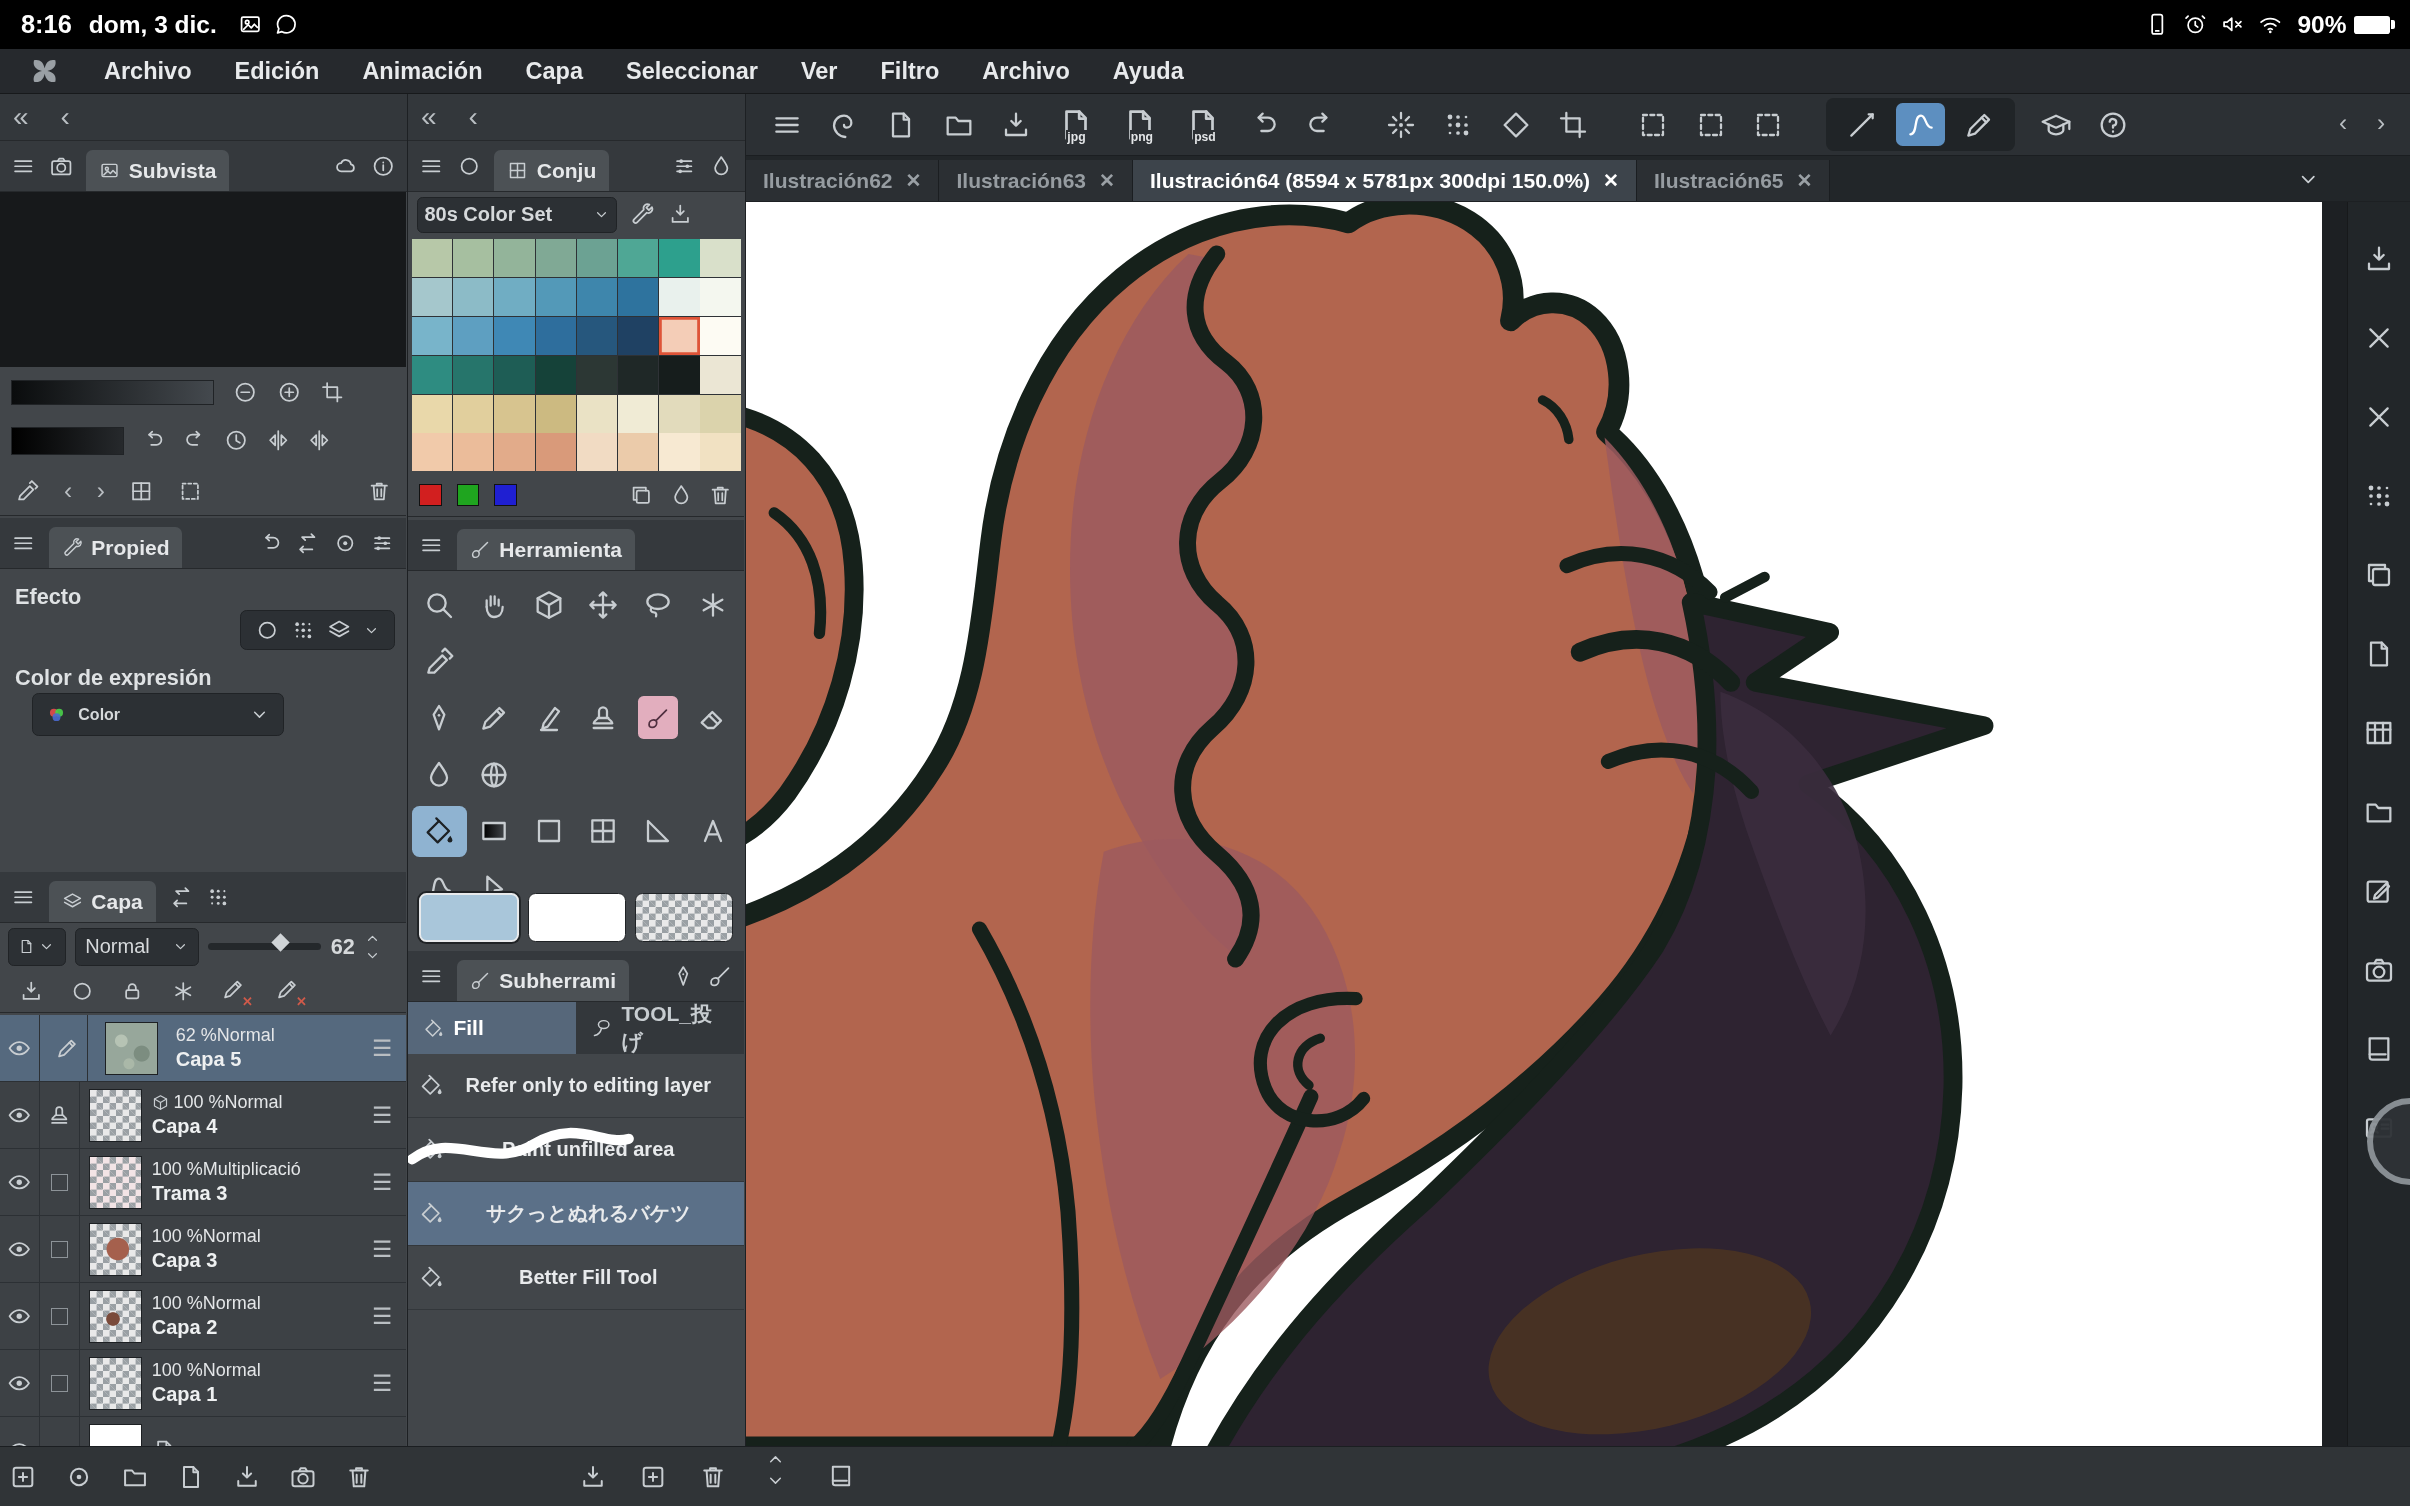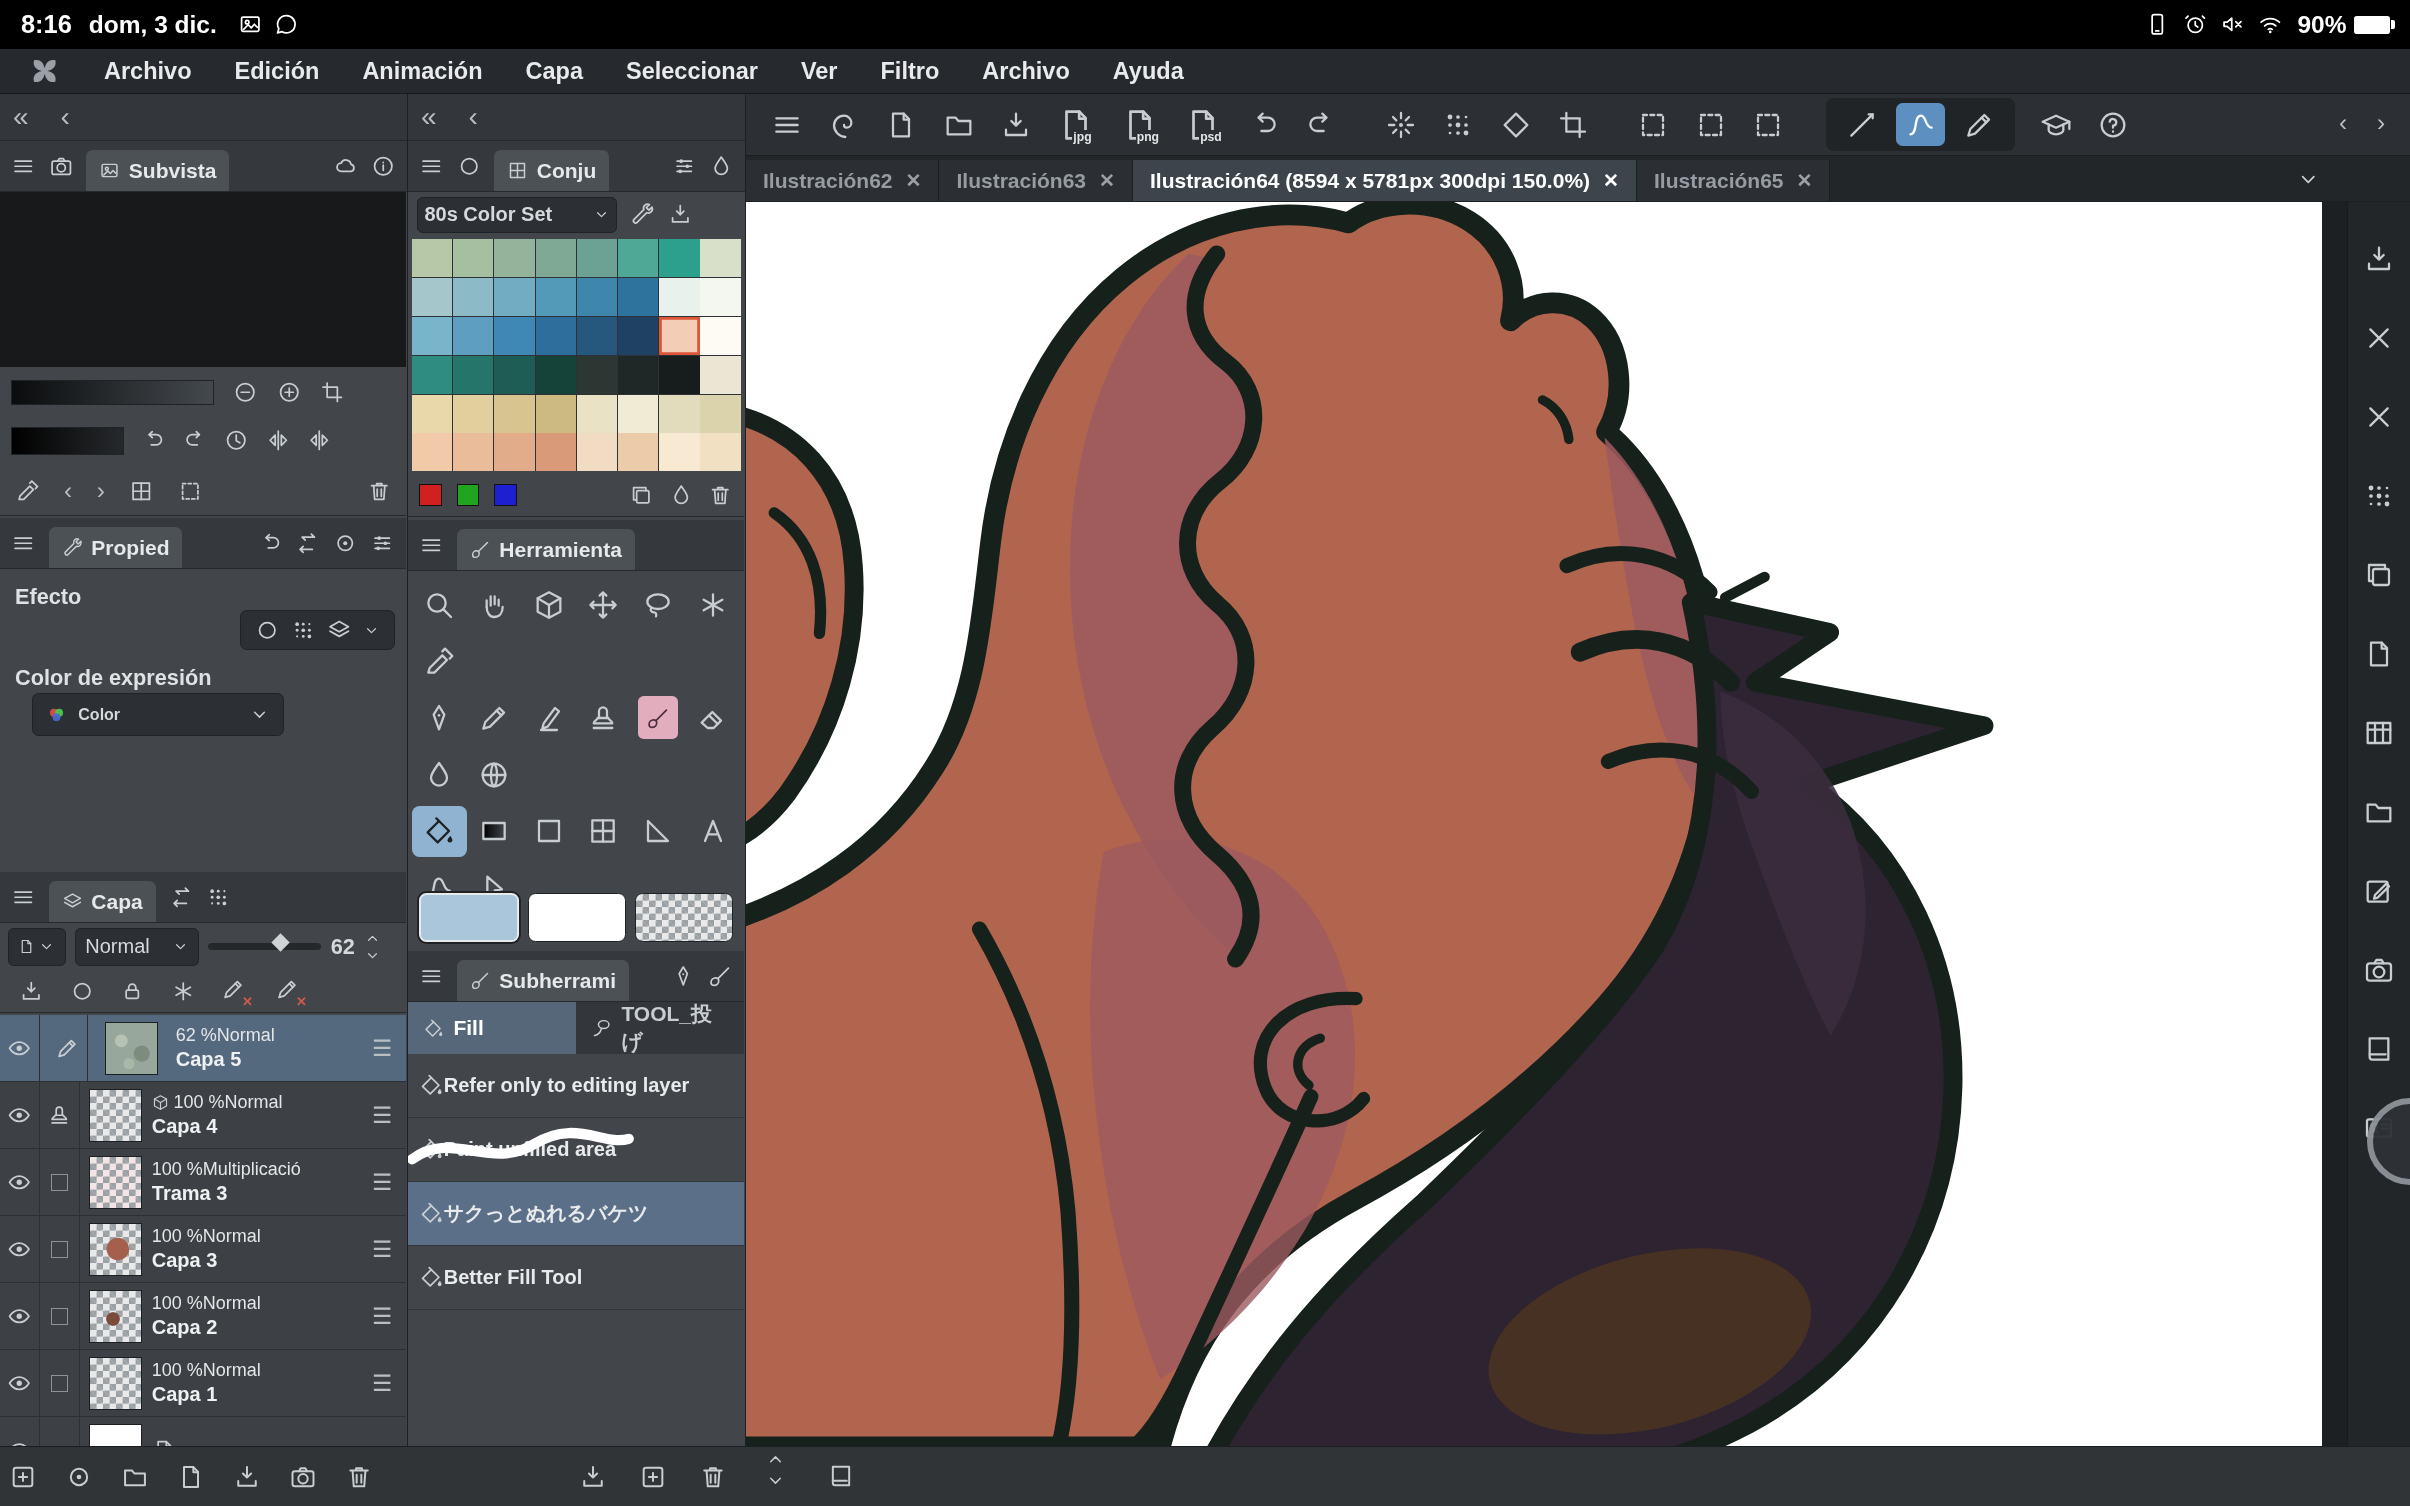--- a/index.html
+++ b/index.html
@@ -40,21 +40,21 @@
                      linear-gradient(45deg,#9aa0a4 25%,transparent 25%,transparent 75%,#9aa0a4 75%);
     background-size:13px 13px; background-position:0 0,6.6px 6.6px;}
   
   .toolgrid{ display:grid; grid-template-columns:repeat(6,1fr); row-gap:5.6px; padding:7.5px 3.8px;}
   .toolcell{ height:51px; display:flex; align-items:center; justify-content:center; border-radius:7.5px;}
   .toolcell.sel{ background:#8fb3d1; } .toolcell.sel svg{ color:#1d2124; }
   .toolcell.pink{ background:#e2aebe; border-radius:5.6px; margin:3.8px 7.5px; height:43px;} .toolcell.pink svg{color:#503040}
   
   .sttab{ height:52px; display:flex; align-items:center; gap:9.4px; padding:0 15px; font-size:21px; font-weight:bold;}
   .strow{ height:64px; display:flex; align-items:center; padding:0 11.3px; border-bottom:0.9px solid #33373b; position:relative;}
-  .strow .stlabel{ flex:1; font-size:20px; font-weight:bold; color:#e8eaec;}
+  .strow .stlabel{ flex:1; text-align:center; font-size:20px; font-weight:bold; color:#e8eaec;}
   .strow.sel{ background:#5b7088; }
   
   .lrow{ height:67px; display:flex; align-items:center; border-bottom:0.9px solid #2c3034; position:relative;}
   .lrow.sel{ background:#55697e;gap:8px; }
   .lcol{ width:40px; display:flex; align-items:center; justify-content:center; align-self:stretch; border-right:0.9px solid #2c3034;}
   .lthumb{ width:53px; height:53px; border:1.9px solid #1d2023; margin:0 9.4px; position:relative; flex:0 0 auto;}
   .ltext{ flex:1; line-height:1.25; overflow:hidden; white-space:nowrap;}
   .ltext .l1{ font-size:18px; color:#e4e6e8; display:flex; align-items:center; gap:4.7px;}
   .ltext .l2{ font-size:20px; font-weight:bold; color:#eef0f1;}
   .lmenu{ width:34px; color:#b9bec2; font-size:22.6px; }
@@ -63,21 +63,21 @@
   
   .tabbar{ position:absolute; left:746px; top:156px; width:1665px; height:45px; background:#222629; display:flex; align-items:flex-end;}
   .dtab{ height:41px; display:flex; align-items:center; gap:13px; padding:0 17px; font-size:21px; font-weight:bold;
     color:#969ca1; background:#2b2f33; border-right:1.9px solid #1b1e21; }
   .dtab.active{ background:#3d444b; color:#fff; }
   .dtab .x{ font-size:19px; color:#9aa0a5; }
   
   .cmdbar{ position:absolute; left:746px; top:94px; width:1665px; height:62px; background:#2c3034;
     border-bottom:0.9px solid #1b1e21; display:flex; align-items:center; gap:25.4px; padding-left:24.5px;}
   .filebadge{ position:relative; width:38px; height:38px; }
-  .filebadge span{ position:absolute; left:15px; bottom:0px; font-size:12.2px; font-weight:bold; color:#e4e6e8; background:#2c3034; padding:0 0.9px;}
+  .filebadge span{ position:absolute; left:9px; bottom:0px; font-size:12.2px; font-weight:bold; color:#e4e6e8; background:#2c3034; padding:0 0.9px;}
   .toolblock{ background:#202427; border-radius:7.5px; height:53px; display:flex; align-items:center; gap:9.4px; padding:0 11.3px; margin-left:17px;}
   .toolblock .tbi{ width:49px; height:43px; display:flex; align-items:center; justify-content:center; border-radius:6.6px;}
   .toolblock .tbi.sel{ background:#5d8fc0; } .toolblock .tbi.sel svg{ color:#fff; }
   
   .rail{ position:absolute; left:2347px; top:202px; width:63px; height:1245px; background:#222629; border-left:1.9px solid #17191b;
     display:flex; flex-direction:column; align-items:center; padding-top:41px; gap:47px;}
   
   .bottombar{ position:absolute; left:0; top:1446px; width:2411px; height:60px; background:#303437; border-top:1.9px solid #1b1e21;}
   .chev{ font-size:24.5px; color:#b9bec2; } 
   .minibox{ background:#2c3034; border:0.9px solid #202326; border-radius:5.6px; display:flex; align-items:center; }

